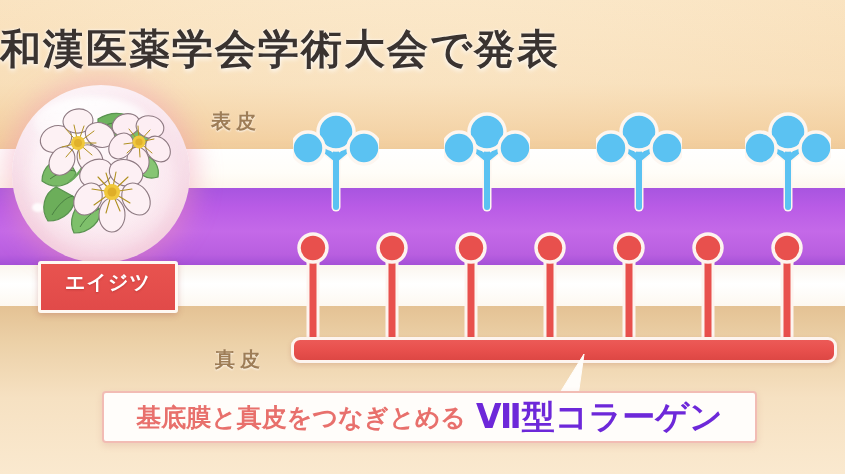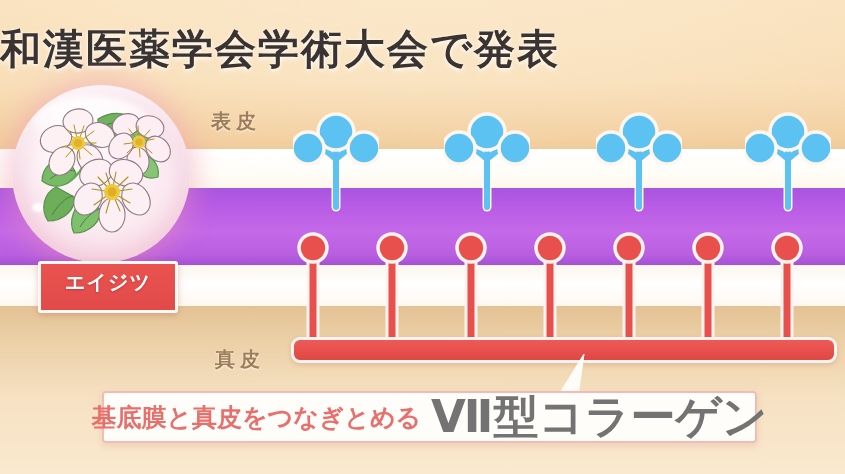--- a/index.html
+++ b/index.html
@@ -204,23 +204,23 @@
     gap: 10px;
     white-space: nowrap;
   }
   #caption-lead {
     font-size: 25px;
     font-weight: 700;
     color: #e8706c;
     letter-spacing: 0px;
   }
   #caption-emphasis {
-    font-size: 45px;
+    font-size: 33px;
     font-weight: 700;
-    color: #737373;
+    color: #6d28d9;
     letter-spacing: 0px;
   }
 </style>
 </head>
 <body>
 
 <div id="stage">
 
   <div class="band" id="band-epidermis-top"></div>
   <div class="band" id="band-white-upper"></div>

